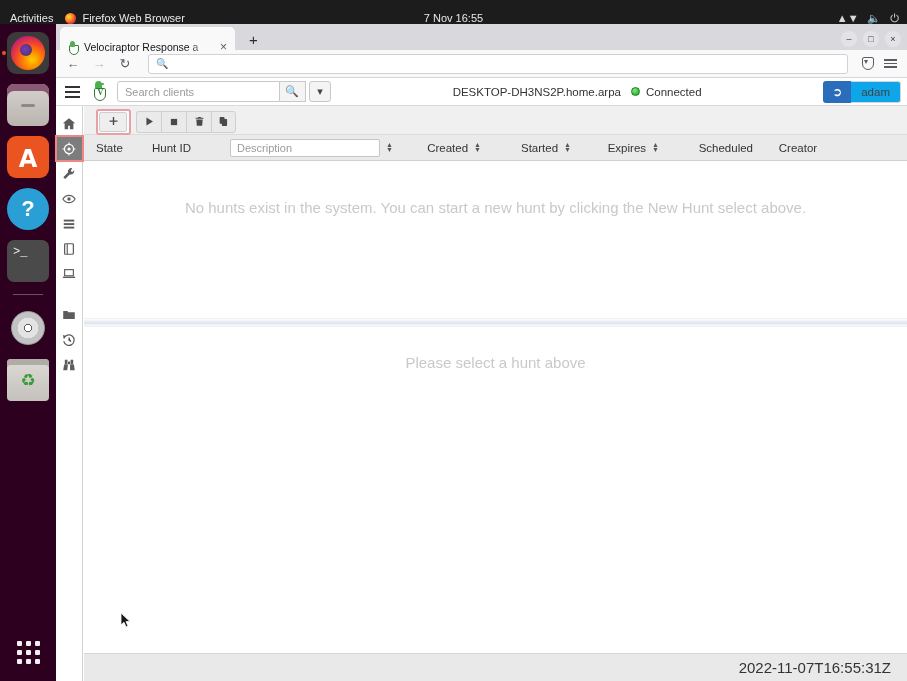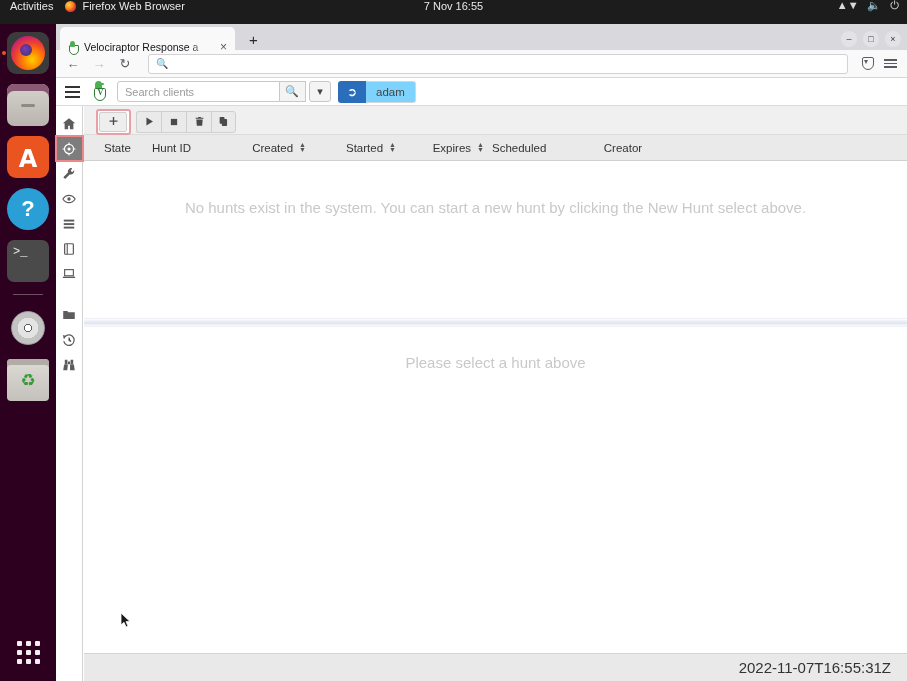--- a/index.html
+++ b/index.html
@@ -9,21 +9,21 @@
     background:#2c001e;
     font-size:12px;
     -webkit-font-smoothing:antialiased;
   }
   .screen { position:relative; width:907px; height:681px; background:#2c001e; }
 
   
   .gnome-topbar {
     position:absolute; top:0; left:0; width:907px; height:24px;
     background:#1c1c1c; color:#e8e8e8;
-    display:flex; align-items:flex-start; font-size:11px;
+    display:flex; align-items:flex-end; font-size:11px;
   }
   .gnome-activities { padding:0 12px 0 10px; }
   .gnome-app { display:flex; align-items:center; gap:6px; }
   .ff-mini {
     width:11px; height:11px; border-radius:50%;
     background:radial-gradient(circle at 35% 35%, #ffd34d 0%, #ff8a1e 38%, #e8442c 62%, #9b2fa3 100%);
   }
   .gnome-clock {
     position:absolute; left:0; right:0; text-align:center; font-size:11px;
     pointer-events:none;
@@ -133,21 +133,21 @@
     display:flex; align-items:center; justify-content:center; font-size:11px; color:#444; }
   .sbtn.last { border-radius:0 3px 3px 0; min-width:22px; margin-left:3px; border-left:1px solid #c8c8c8; border-radius:3px; }
   .hostinfo { flex:1; display:flex; align-items:center; justify-content:center; gap:10px;
     font-size:11.5px; color:#333; }
   .conn { display:flex; align-items:center; gap:6px; }
   .dot-green { width:9px; height:9px; border-radius:50%;
     background:radial-gradient(circle at 35% 30%, #7ee87e, #16a516); border:1px solid #128012; }
   .userbox { display:flex; align-items:stretch; height:22px; }
   .logout { width:28px; background:#2a6ebb; color:#fff; display:flex; align-items:center;
     justify-content:center; border-radius:3px 0 0 3px; font-size:12px; }
-  .uname { background:#7dd3fc; color:#444; display:flex; align-items:center; padding:0 10px;
+  .uname { background:#0ea5e9; color:#444; display:flex; align-items:center; padding:0 10px;
     font-size:11.5px; border:1px solid #d4d7d9; border-left:none; border-radius:0 3px 3px 0; }
 
   
   .rail { position:absolute; left:0; top:28px; width:27px; height:575px; background:#fff;
     border-right:1px solid #d3d3d3; display:flex; flex-direction:column; align-items:center;
     padding-top:5px; }
   .rail-item { width:27px; height:25px; display:flex; align-items:center; justify-content:center;
     color:#5c5c5c; font-size:12px; }
   .rail-item.active { background:#7d7d7d; color:#fff; outline:2px solid #e88; outline-offset:-1px;
     border:1px solid #d9636b; }
@@ -287,20 +287,27 @@
           </span>
         <span class="velo-logo">
           <span class="head"></span>
             <span class="cup"></span>
         </span>
         <span class="search-wrap">
           <input class="search-input" value="" placeholder="Search clients" style="">
           <span class="sbtn">🔍</span>
           <span class="sbtn last">▾</span>
         </span>
+        <span class="hostinfo">
+          <span>DESKTOP-DH3NS2P.home.arpa</span>
+          <span class="conn">
+            <span class="dot-green"></span>
+            <span>Connected</span>
+          </span>
+        </span>
         <span class="userbox">
           <span class="logout">➲</span>
           <span class="uname">adam</span>
         </span>
       </div>
 
       <div class="rail">
         <div class="rail-item">
           <svg class="rail-svg" viewBox="0 0 16 16">
               <path fill="currentColor" d="M8 1.5 1 7h2v7h4v-4h2v4h4V7h2z"></path>
@@ -390,39 +397,43 @@
           </span>
           <span class="tbtn endcap">
             <svg width="11" height="11" viewBox="0 0 16 16">
                 <rect x="2.4" y="1.6" width="7" height="9.5" rx="1" fill="currentColor"></rect>
                 <rect x="5.6" y="4.4" width="7.6" height="10" rx="1" fill="currentColor"></rect>
               </svg>
           </span>
         </div>
 
         <div class="thead">
-          <span class="th" style="width:68px;padding-left:20px;">
+          <span class="th" style="width:68px;padding-left:12px;">
             <span>State</span>
           </span>
           <span class="th" style="width:78px;">
             <span>Hunt ID</span>
+          </span>
+          <span class="th" style="width:175px;">
+            <input class="desc-filter" value="" placeholder="Description" style="">
+            <span class="caret">▲<br>▼</span>
           </span>
           <span class="th" style="width:88px;justify-content:flex-end;padding-right:12px;">
             <span>Created</span>
             <span class="caret">▲<br>▼</span>
           </span>
           <span class="th" style="width:88px;justify-content:flex-end;padding-right:10px;">
             <span>Started</span>
             <span class="caret">▲<br>▼</span>
           </span>
           <span class="th" style="width:86px;justify-content:flex-end;padding-right:8px;">
             <span>Expires</span>
             <span class="caret">▲<br>▼</span>
           </span>
-          <span class="th" style="width:86px;justify-content:flex-start;">
+          <span class="th" style="width:86px;justify-content:flex-end;">
             <span>Scheduled</span>
           </span>
           <span class="th" style="width:90px;justify-content:center;">
             <span>Creator</span>
           </span>
         </div>
 
         <div class="empty-hunts">No hunts exist in the system. You can start a new hunt by clicking the New Hunt select above.</div>
 
         <div class="splitter"></div>

